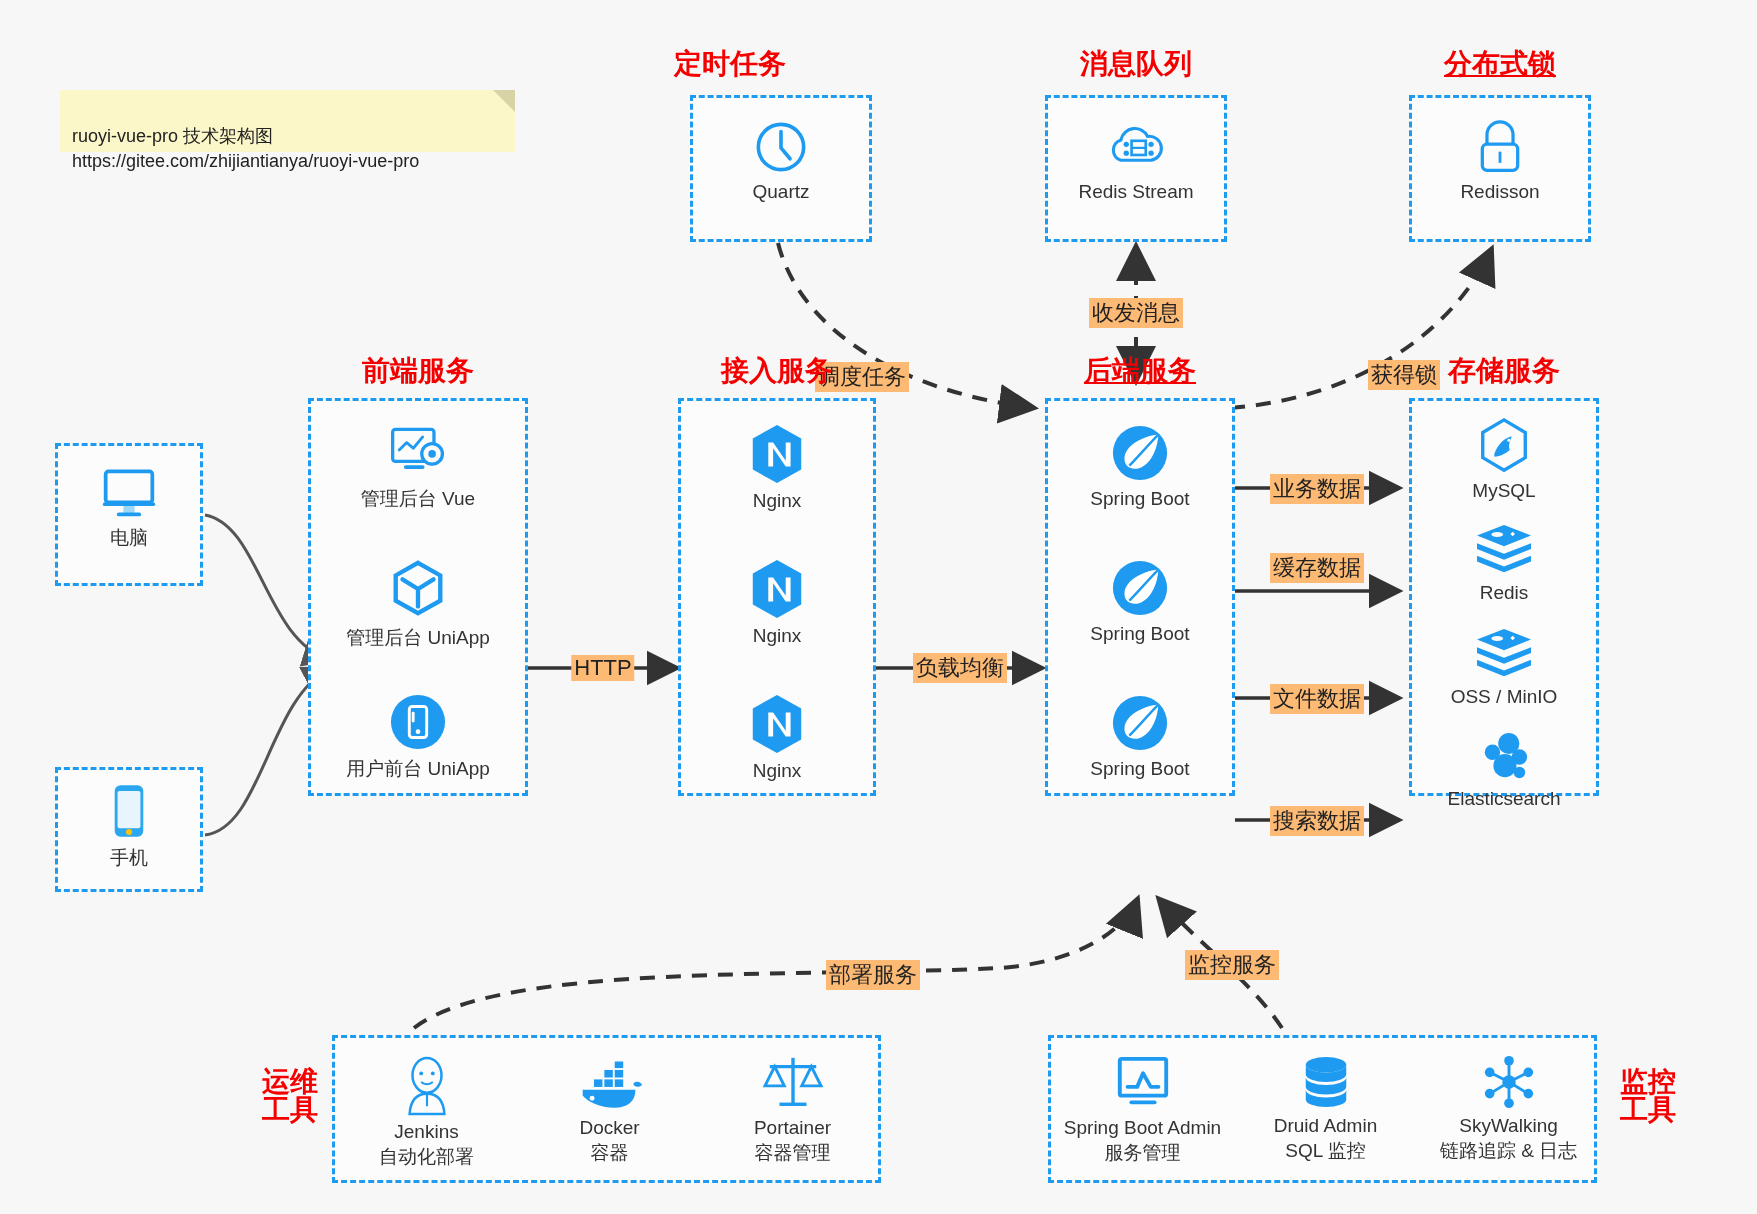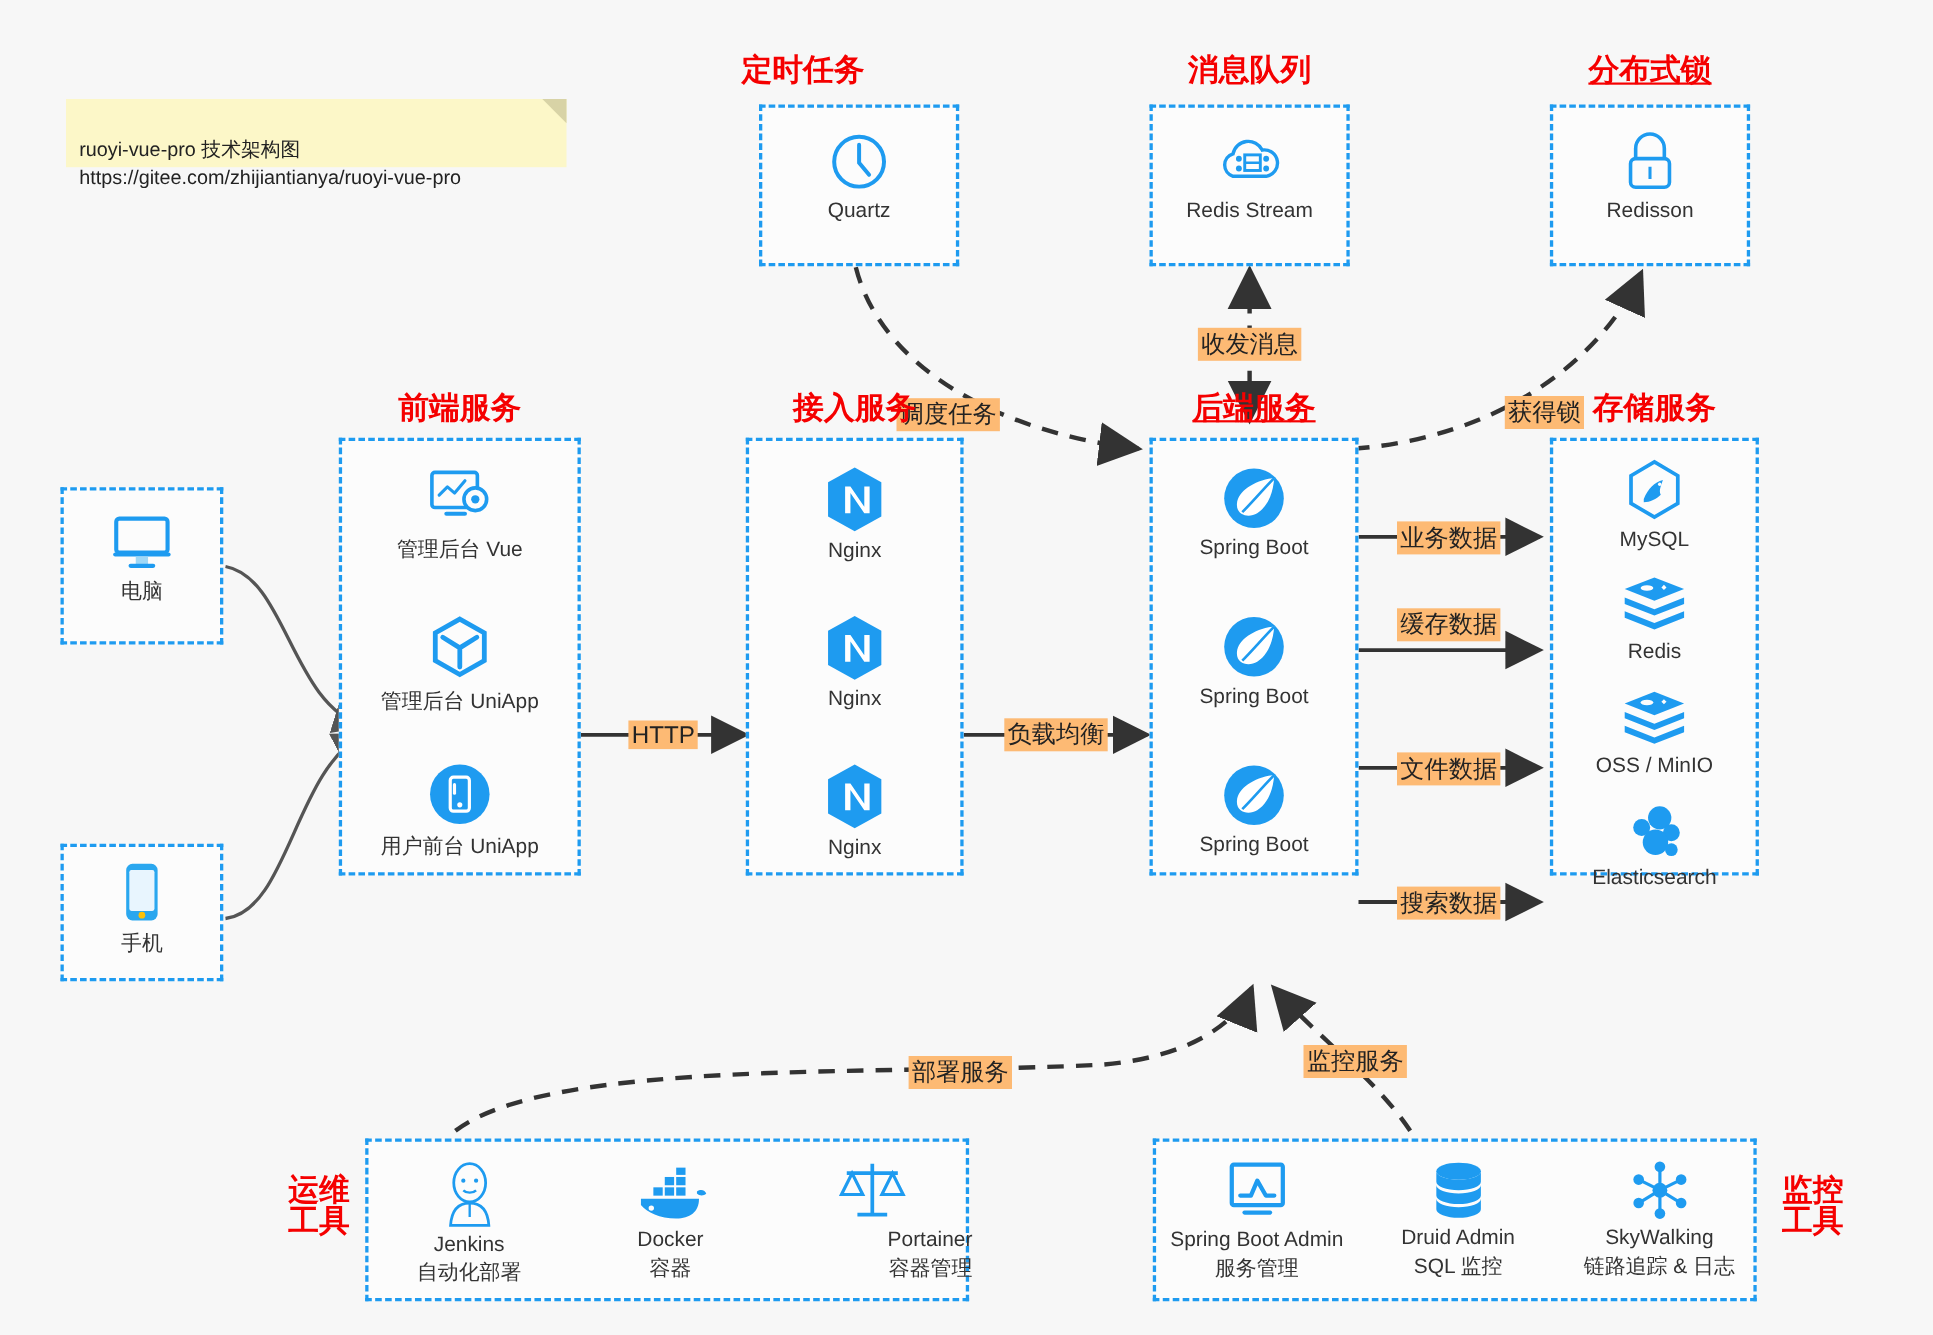--- a/index.html
+++ b/index.html
@@ -316,21 +316,21 @@
           <rect x="40" y="10" width="9" height="8"></rect>
             <rect x="40" y="1" width="9" height="7"></rect>
           <path d="M6 31 L62 31 C62 44 53 50 40 50 C24 50 12 44 6 37 Z"></path>
           <path d="M60 24 C64 21 68 23 69 26 C66 29 62 28 60 26 Z"></path>
         </g>
         <circle cx="16" cy="40" r="2.6" fill="#fcfcfc"></circle>
       </svg>
       <div class="lbl">Docker</div>
       <div class="lbl2">容器</div>
     </div>
-    <div class="cell" style="top:16px;left:366px;width:183px;text-align:right;">
+    <div class="cell" style="top:16px;left:366px;width:183px;">
       <svg class="ico" width="62" height="58" viewBox="0 0 64 60">
         <line x1="32" y1="4" x2="32" y2="52" stroke="#1e9bf0" stroke-width="3.5"></line>
         <line x1="8" y1="13" x2="56" y2="13" stroke="#1e9bf0" stroke-width="3.5"></line>
         <line x1="18" y1="52" x2="46" y2="52" stroke="#1e9bf0" stroke-width="3.5"></line>
         <path d="M3 33 L13 13 L23 33 Z" fill="none" stroke="#1e9bf0" stroke-width="3"></path>
         <path d="M41 33 L51 13 L61 33 Z" fill="none" stroke="#1e9bf0" stroke-width="3"></path>
       </svg>
       <div class="lbl">Portainer</div>
       <div class="lbl2">容器管理</div>
     </div>

